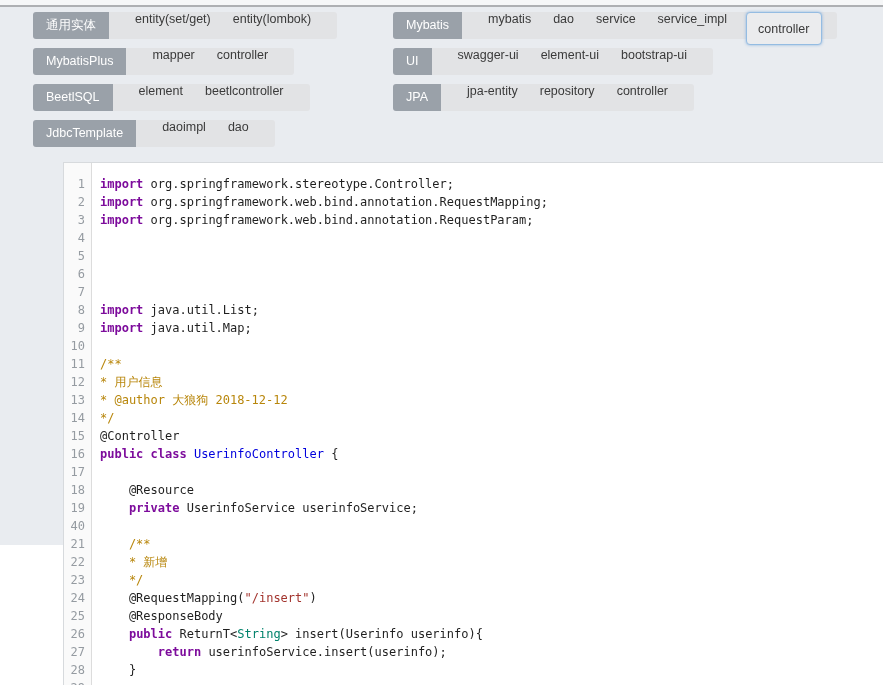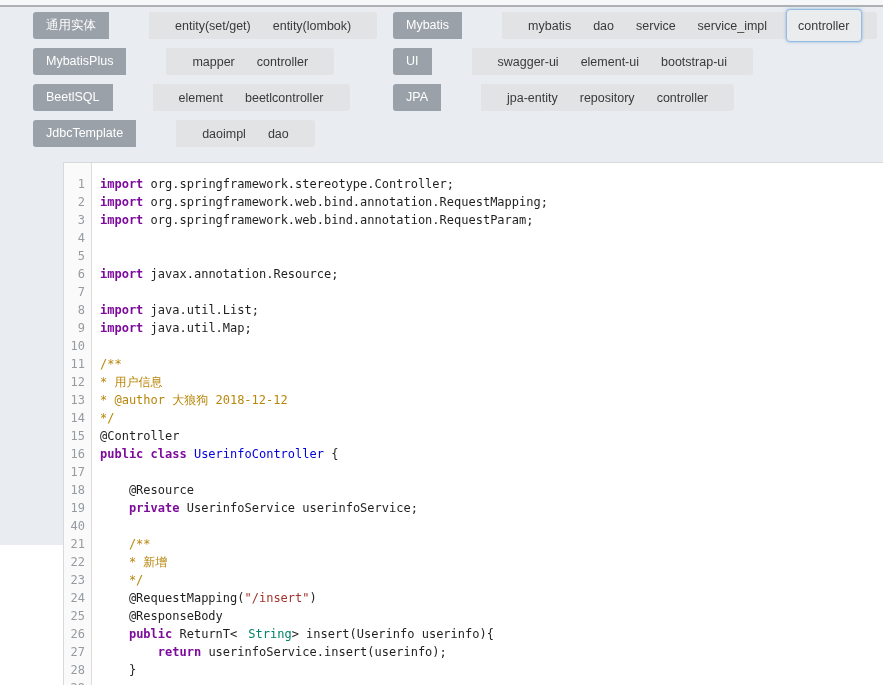--- a/index.html
+++ b/index.html
@@ -6,40 +6,40 @@
     font-family:"Liberation Sans",sans-serif;background:#fff;}
   .chrome{height:5px;background:#f6f7f8;border-bottom:2px solid #aeb0b3;}
   .page{background:var(--page-bg);height:538px;padding:5px 0 0 33px;box-sizing:border-box;}
   .header{display:flex;margin-bottom:6px;}
   .hcol{display:flex;flex-direction:column;align-items:flex-start;}
   .hcol-left{width:360px;}
   .group{display:inline-flex;align-items:center;margin-bottom:9px;border-radius:3px;
     overflow:visible;font-size:12.5px;}
   .glabel{background:var(--group-label-bg);color:#fff;line-height:27px;height:27px;
     padding:0 13px;border-radius:3px 0 0 3px;white-space:nowrap;}
-  .gitems{background:var(--group-items-bg);display:inline-flex;align-items:center;
-    height:27px;padding:0 15px;border-radius:0 3px 3px 0;margin-left:40px;}
+  .gitems{background:var(--group-items-bg);display:inline-flex;align-items:flex-start;
+    height:27px;padding:0 15px;border-radius:0 3px 3px 0;}
   .gitem{padding:0 11px;color:#3a3a3a;white-space:nowrap;cursor:pointer;}
   .gitem.sel{border:1px solid var(--accent);box-shadow:0 0 3px rgba(125,170,220,.85);
     border-radius:4px;background:#ebecee;height:31px;display:inline-flex;align-items:center;
     margin-left:8px;}
   .editor{position:relative;margin-left:30px;width:836px;height:523px;background:#fff;
     border:1px solid #d7dadd;border-bottom:none;box-sizing:border-box;overflow:hidden;}
   .gutter-bg{position:absolute;left:0;top:0;bottom:0;width:27px;background:#fafafa;
     border-right:1px solid #dcdcdc;}
   .lines{position:relative;padding-top:12px;font-family:"DejaVu Sans Mono",monospace;
     font-size:12px;line-height:18px;}
   .line{display:flex;height:18px;}
   .ln{width:21px;padding-right:7px;text-align:right;color:var(--ln);flex:none;}
   .lc{padding-left:8px;white-space:pre;color:var(--pl);text-align:right;}
   .kw{color:var(--kw);font-weight:bold;}
   .cm{color:var(--cm);}
   .st{color:var(--st);}
   .ty{color:var(--ty);}
-  .gn{color:var(--gn);margin-left:11px;}
+  .gn{color:var(--gn);}
   .pl{color:var(--pl);}
 </style>
 </head>
 <body>
 
 <div class="chrome"></div>
 <div class="page">
   <div class="header">
     <div class="hcol hcol-left" id="col-left">
         <div class="group">
@@ -117,21 +117,20 @@
         </div>
         <div class="line">
           <span class="ln">4</span>
         </div>
         <div class="line">
           <span class="ln">5</span>
           <span class="lc"></span>
         </div>
         <div class="line">
           <span class="ln">6</span>
-          <span class="lc"><span class="kw">import</span><span class="pl"> javax.annotation.Resource;</span></span>
         </div>
         <div class="line">
           <span class="ln">7</span>
         </div>
         <div class="line">
           <span class="ln">8</span>
           <span class="lc"><span class="kw">import</span><span class="pl"> java.util.List;</span></span>
         </div>
         <div class="line">
           <span class="ln">9</span>

